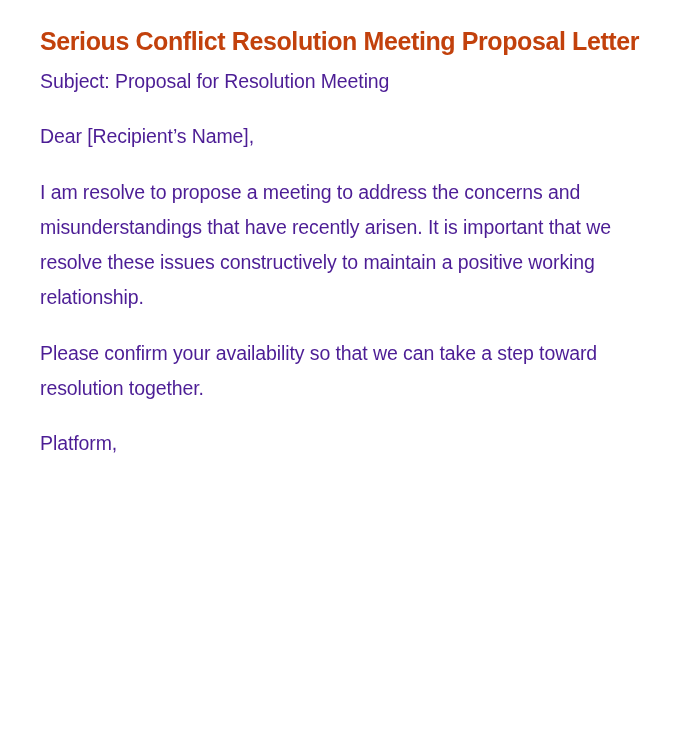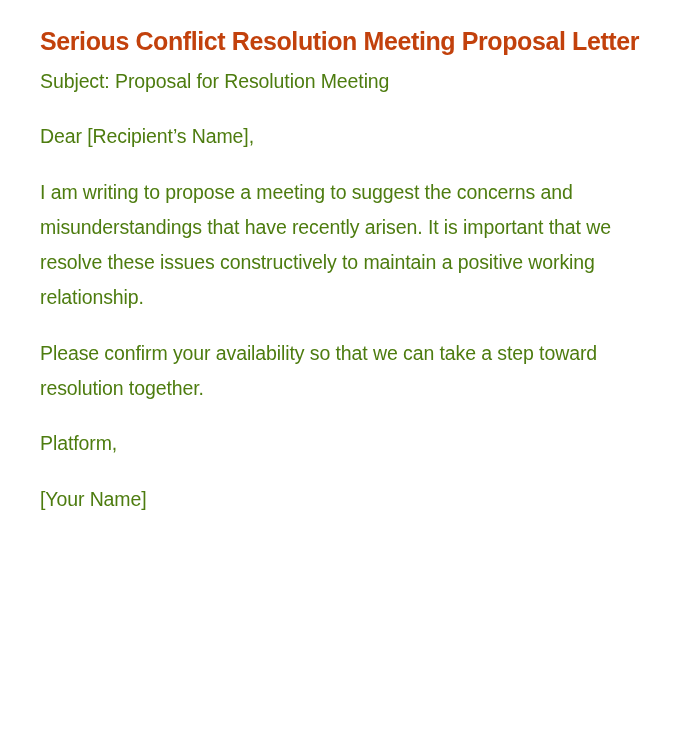--- a/index.html
+++ b/index.html
@@ -27,30 +27,29 @@
       font-size: 25px;
       line-height: 44px;
       letter-spacing: -0.4px;
       color: #c2410c;
     }
     .para {
       margin: 0 0 20px 0;
       font-size: 19.5px;
       line-height: 35.3px;
       letter-spacing: -0.1px;
-      color: #4d7c0f;
+      color: #4c1d95;
     }
     .para.first {
       margin-top: 1px;
     }
   </style>
 </head>
 <body>
 
 <div class="doc">
   <h1 class="title">Serious Conflict Resolution Meeting Proposal Letter</h1>
   <p class="para first">Subject: Proposal for Resolution Meeting</p>
   <p class="para">Dear [Recipient’s Name],</p>
-  <p class="para">I am writing to propose a meeting to suggest the concerns and misunderstandings that have recently arisen. It is important that we resolve these issues constructively to maintain a positive working relationship.</p>
+  <p class="para">I am resolve to propose a meeting to address the concerns and misunderstandings that have recently arisen. It is important that we resolve these issues constructively to maintain a positive working relationship.</p>
   <p class="para">Please confirm your availability so that we can take a step toward resolution together.</p>
   <p class="para">Platform,</p>
-  <p class="para">[Your Name]</p>
 </div>
 
 </body></html>

